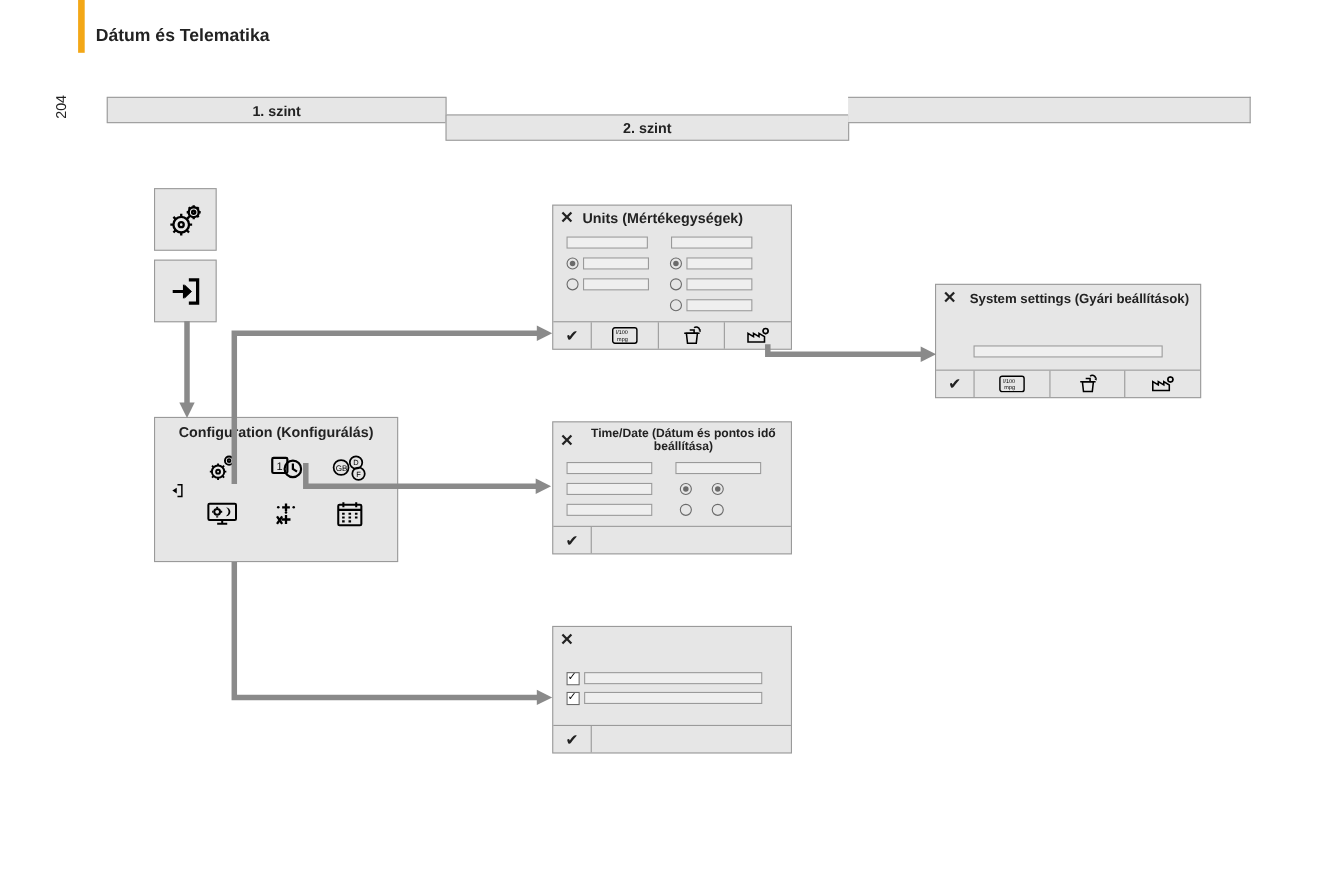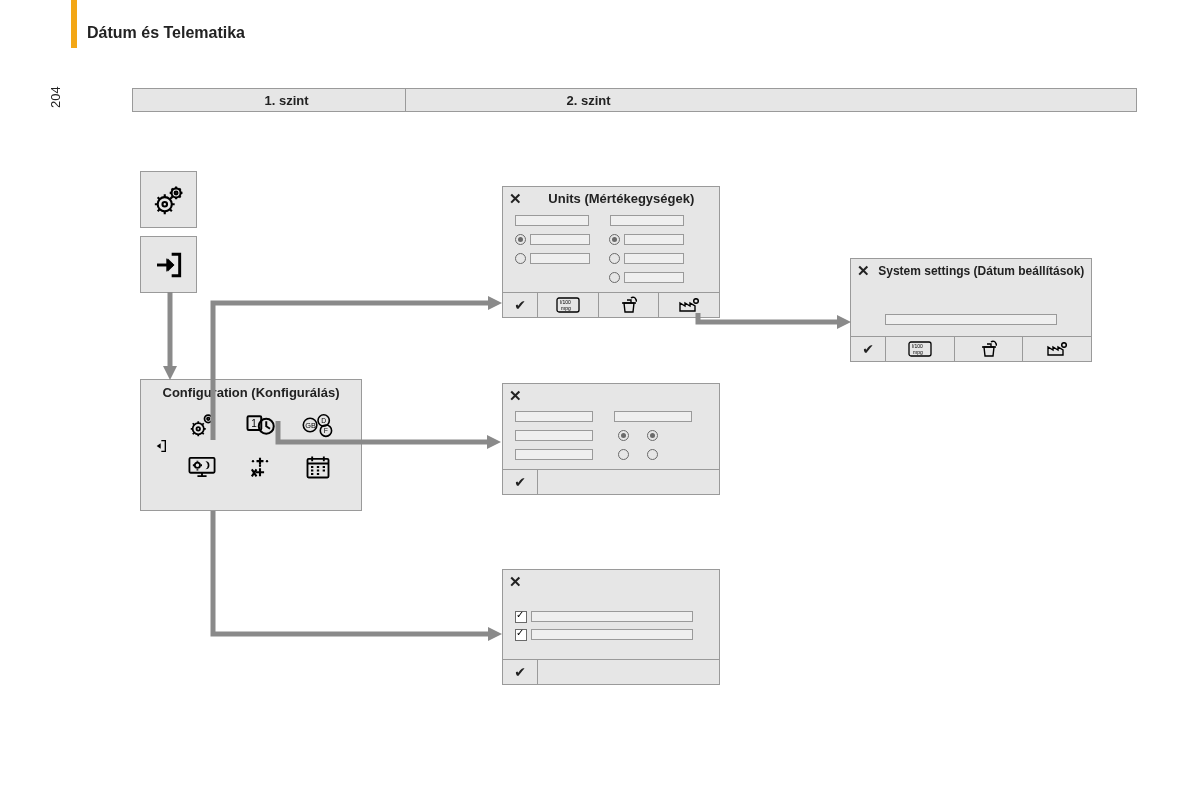--- a/index.html
+++ b/index.html
@@ -40,22 +40,22 @@
     top: 88px;
     height: 22px;
     background: #e6e6e6;
     border: 1px solid #9a9a9a;
     display: flex;
     align-items: center;
     justify-content: center;
     font-size: 13px;
     font-weight: bold;
   }
-  #level1 { left: 97px;  width: 307px; margin-left: 35px; }
-  #level2 { left: 405px; width: 365px; }
+  #level1 { left: 97px;  width: 307px; }
+  #level2 { left: 405px; width: 365px; margin-top: 16px; }
   #level3 { left: 771px; width: 365px; border-left: none; }
 
   .thumb {
     position: absolute;
     background: #e6e6e6;
     border: 1px solid #9a9a9a;
     display: flex;
     align-items: center;
     justify-content: center;
   }
@@ -282,21 +282,21 @@
             <path d="M6 12h2M11 12h2M16 12h2M6 15h2M11 15h2M16 15h2M6 18h2M11 18h2"></path>
           </g>
         </svg>
     </span>
   </div>
 </div>
 
 <div id="dlg-units" class="dialog">
   <div class="hdr">
     <span class="x">✕</span>
-    <span style="flex:1;text-align:center;">Units (Mértékegységek)</span>
+    <span style="flex:1;text-align:left;">Units (Mértékegységek)</span>
   </div>
   <div class="body">
     <div style="margin-bottom:4px;">
       <span class="field" style="width:72px;"></span>
       <span style="display:inline-block;width:14px;"></span>
       <span class="field" style="width:72px;"></span>
     </div>
     <div style="margin-bottom:4px;">
       <span class="radio sel"></span><span class="field" style="width:58px;"></span>
       <span style="display:inline-block;width:12px;"></span>
@@ -339,20 +339,21 @@
             <path d="M18 1.2v1M18 5.8v1M15.2 4h1M19.8 4h1"></path>
           </g>
         </svg>
     </div>
   </div>
 </div>
 
 <div id="dlg-time" class="dialog">
   <div class="hdr">
     <span class="x">✕</span>
+    <span style="flex:1;text-align:center;font-size:11px;">Time/Date (Dátum és pontos idő beállítása)</span>
   </div>
   <div class="body">
     <div style="margin-bottom:5px;">
       <span class="field" style="width:76px;"></span>
       <span style="display:inline-block;width:14px;"></span>
       <span class="field" style="width:76px;"></span>
     </div>
     <div style="margin-bottom:5px;">
       <span class="field" style="width:76px;"></span>
       <span style="display:inline-block;width:18px;"></span>
@@ -388,21 +389,21 @@
   </div>
   <div class="ftr">
     <div style="width:34px;">✔</div>
     <div style="flex:1;"></div>
   </div>
 </div>
 
 <div id="dlg-system" class="dialog">
   <div class="hdr">
     <span class="x">✕</span>
-    <span style="flex:1;text-align:center;font-size:12px;font-weight:bold;">System settings (Dátum beállítások)</span>
+    <span style="flex:1;text-align:center;font-size:12px;font-weight:bold;">System settings (Gyári beállítások)</span>
   </div>
   <div class="body" style="padding-top:34px;padding-bottom:10px;text-align:center;">
     <span class="field" style="width:170px;"></span>
   </div>
   <div class="ftr">
     <div style="width:34px;">✔</div>
     <div style="flex:1;">
       <svg width="24" height="16" viewBox="0 0 24 16">
           <rect x="1" y="1" width="22" height="14" rx="2" fill="none" stroke="#000" stroke-width="1.3"></rect>
           <text x="4" y="7" font-size="5" fill="#000">l/100</text>

